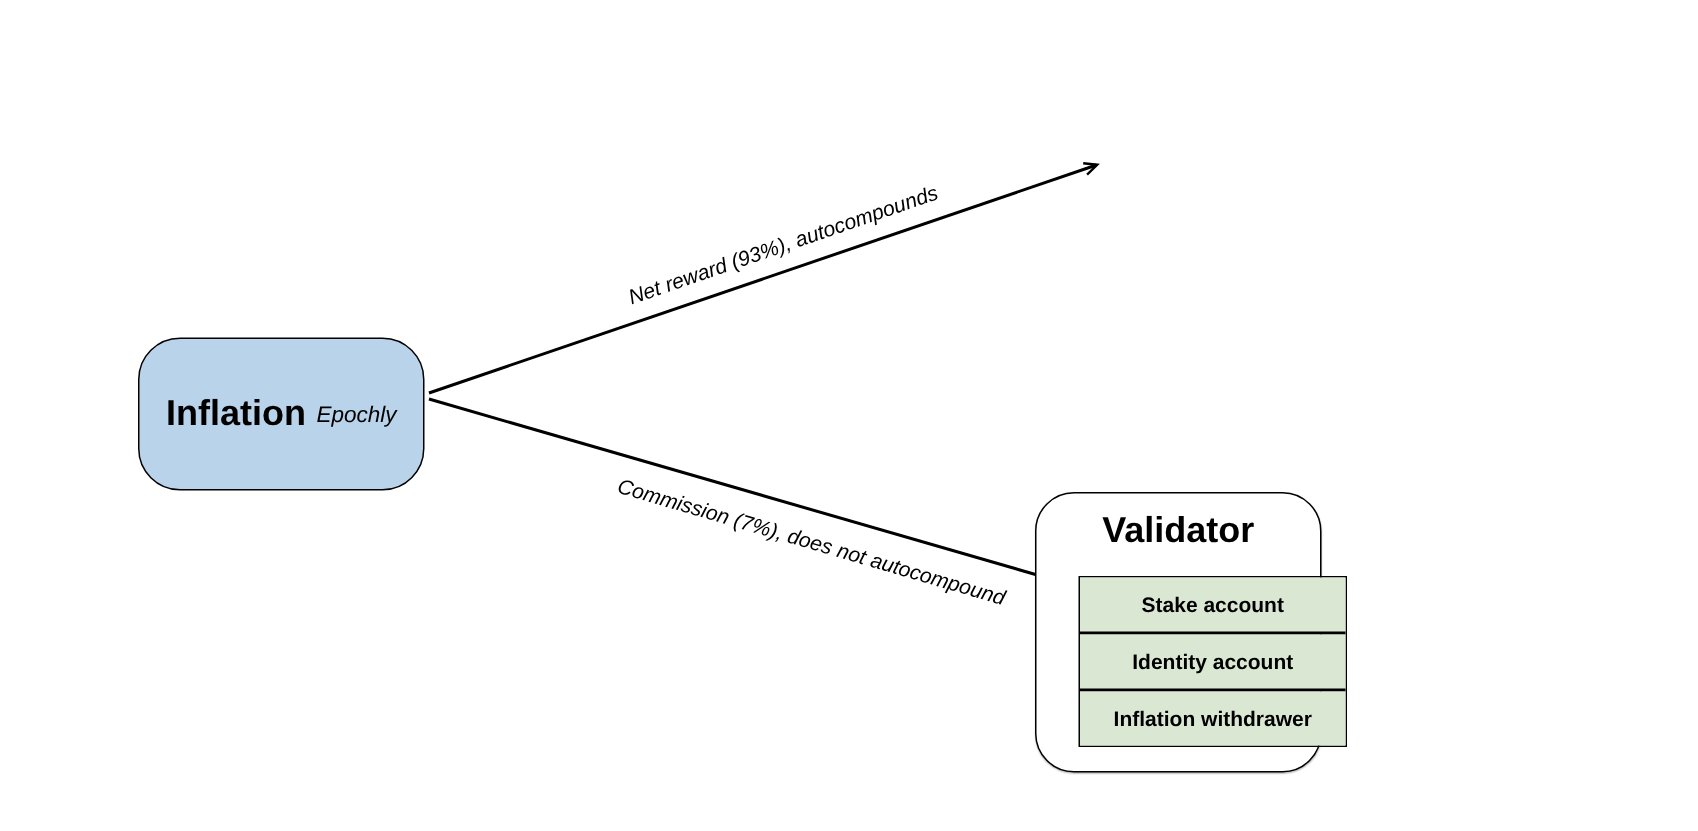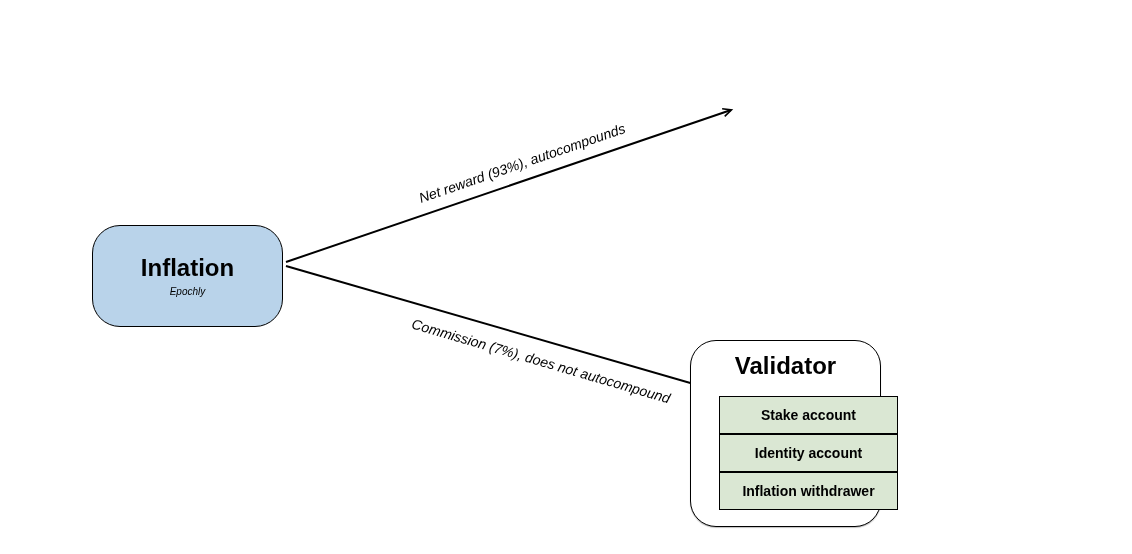--- a/index.html
+++ b/index.html
@@ -18,49 +18,49 @@
   
   .inflation-node {
     position: absolute;
     left: 92px; top: 225px;
     width: 191px; height: 102px;
     background: #b9d3ea;
     border: 1px solid #000000;
     border-radius: 28px;
     box-sizing: border-box;
     display: flex;
-    flex-direction: column;
+    flex-direction: row;
     align-items: center;
     justify-content: center;
     gap: 7px;
   }
   .inflation-title {
     font-size: 24px;
     font-weight: bold;
     color: #000000;
     line-height: 1;
   }
   .inflation-subtitle {
-    font-size: 10px;
+    font-size: 15px;
     font-style: italic;
     color: #000000;
     line-height: 1;
   }
 
   
   .group-box {
     position: absolute;
     background: #ffffff;
     border: 1px solid #000000;
     border-radius: 26px;
     box-sizing: border-box;
     box-shadow: 0 1px 1px rgba(0,0,0,0.25);
   }
   .delegator-box { left: 710px; top: 35px;  width: 191px; height: 183px; }
-  .validator-box { left: 690px; top: 340px; width: 191px; height: 187px; }
+  .validator-box { left: 690px; top: 328px; width: 191px; height: 187px; }
   .group-title {
     position: absolute;
     left: 0; right: 0;
     text-align: center;
     font-size: 24px;
     font-weight: bold;
     color: #000000;
     line-height: 1;
   }
   .delegator-box .group-title { top: 11px; }

